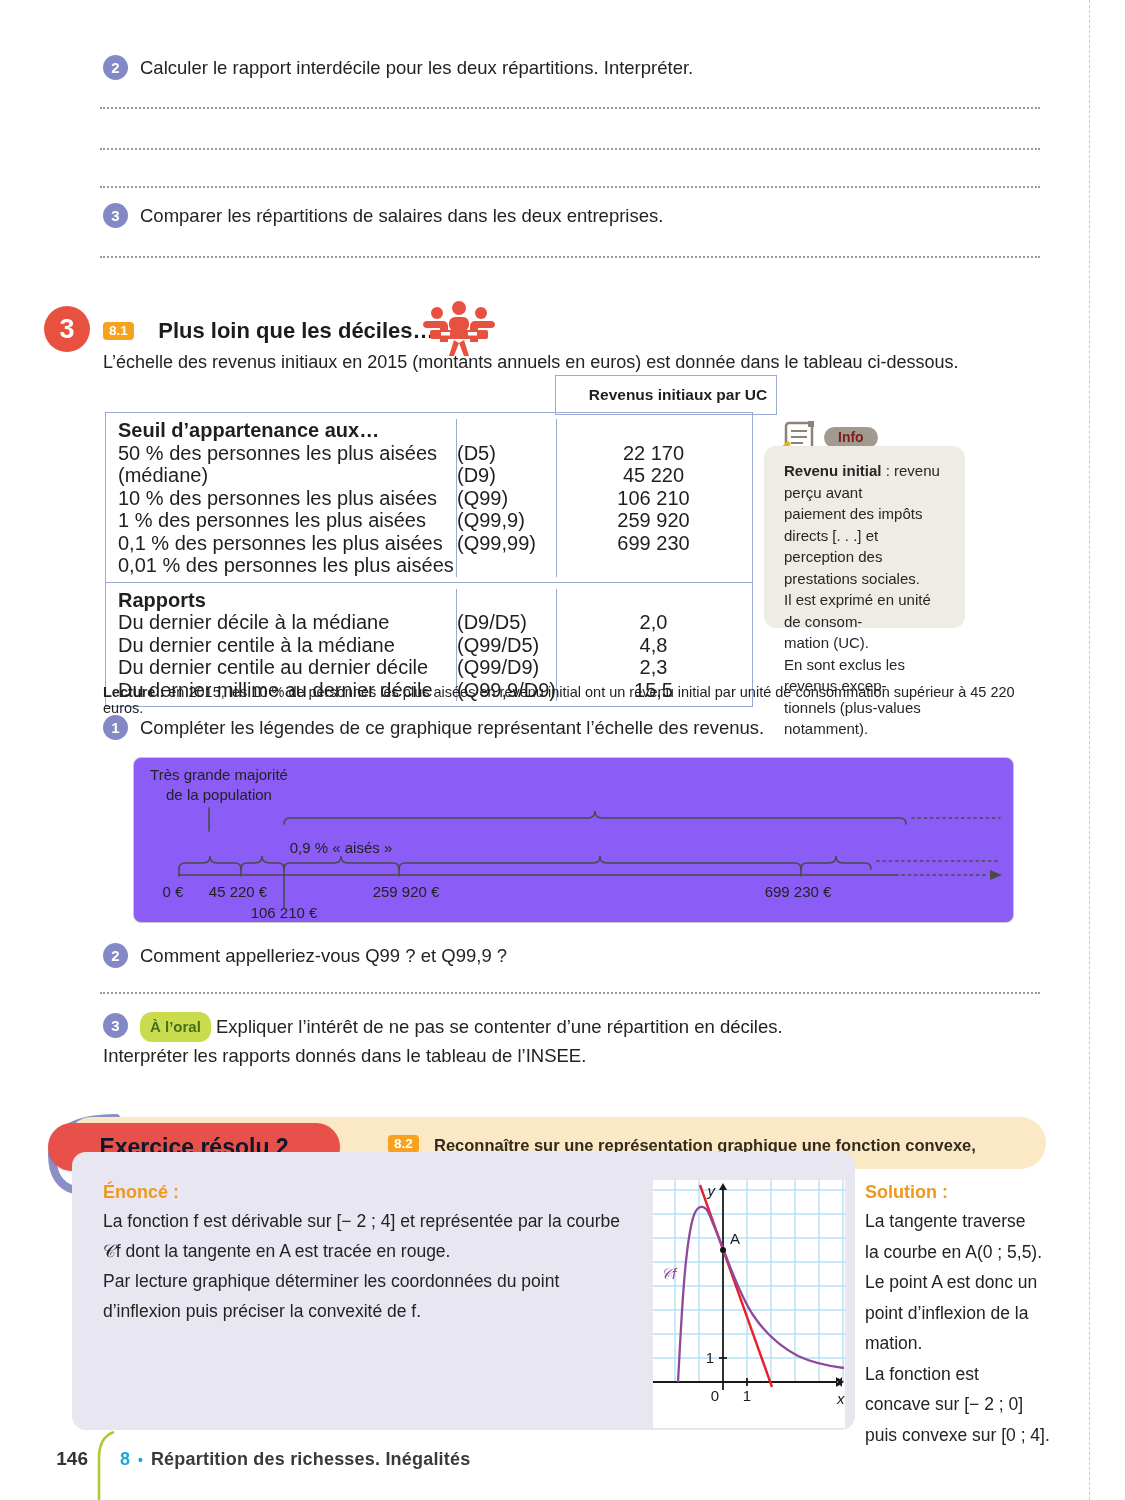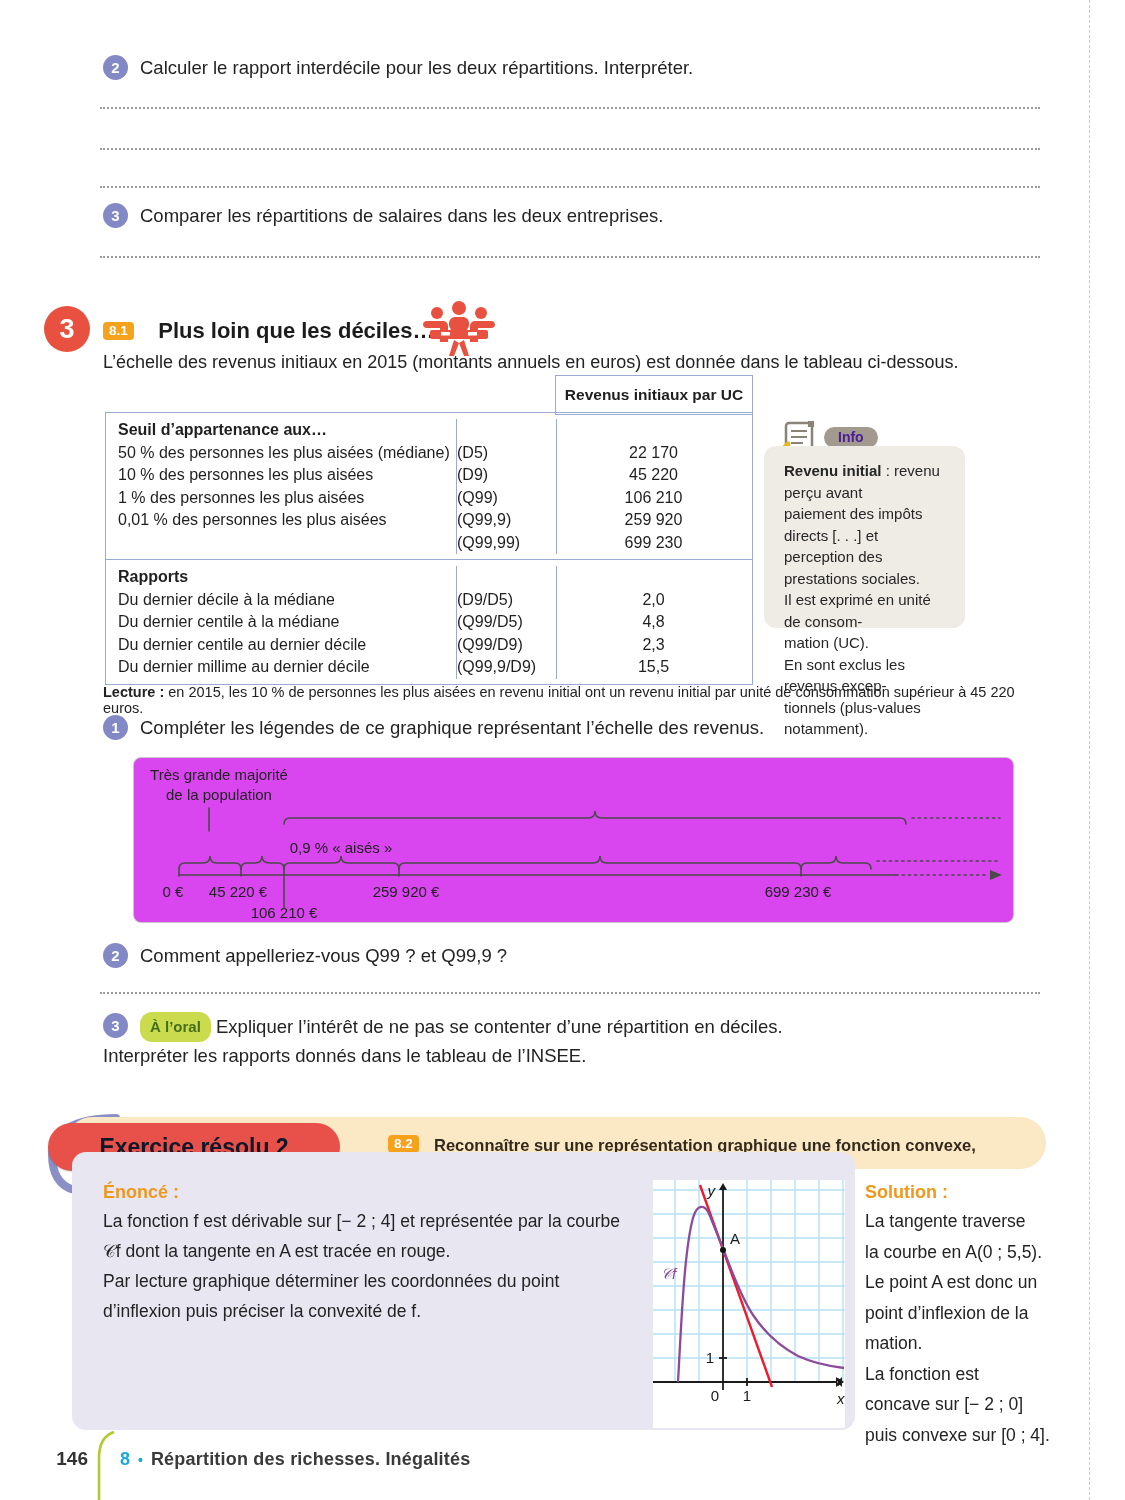--- a/index.html
+++ b/index.html
@@ -12,36 +12,36 @@
   .qtext{font-size:18.5px;line-height:25px;color:#232323;}
   .dots{border-top:2px dotted #9b9b9b;height:0;}
   .chapcircle{width:46px;height:46px;border-radius:50%;background:#e8503f;color:#fff;font-weight:bold;
               font-size:27px;display:flex;align-items:center;justify-content:center;}
   .obadge{display:inline-block;background:#f6a21d;color:#fff;font-weight:bold;border-radius:4px;
           font-size:13.5px;padding:1px 6px 2px;text-align:center;}
   .sectitle{font-size:22px;font-weight:bold;color:#1c1c1c;}
   .introtext{font-size:18px;color:#232323;}
   
   .thead{border:1.5px solid #9aaad2;background:#fff;display:flex;align-items:center;justify-content:center;
-         font-weight:bold;font-size:15.5px;}
-  .tmain{border:1.5px solid #9aaad2;font-size:16px;}
+         font-weight:bold;font-size:15.5px;padding-left:24px;}
+  .tmain{border:1.5px solid #9aaad2;font-size:20px;}
   .tgroup{display:flex;padding:6px 0 5px;}
   .tdivider{border-top:1.5px solid #9aaad2;}
   .tcol{line-height:22.5px;}
   .tcol1{width:350px;padding-left:12px;box-sizing:border-box;}
   .tcol2{width:100px;border-left:1.5px solid #9aaad2;text-align:left;box-sizing:border-box;}
   .tcol3{width:194px;border-left:1.5px solid #9aaad2;text-align:center;box-sizing:border-box;}
   .bold{font-weight:bold;}
   
-  .infotab{background:#a29a8e;color:#4c1d95;font-weight:bold;font-size:14px;border-radius:11px;
+  .infotab{background:#a29a8e;color:#7f1d1d;font-weight:bold;font-size:14px;border-radius:11px;
            padding:2px 14px 3px;display:inline-block;}
   .infobox{background:#efece6;border-radius:12px;font-size:15px;line-height:21.5px;color:#262626;
            padding:14px 14px 12px 20px;box-sizing:border-box;}
   .lecture{font-size:14.5px;color:#222;}
-  .figbox{border:1.5px solid #c9c9c9;border-radius:8px;background:#d946ef;}
+  .figbox{border:1.5px solid #c9c9c9;border-radius:8px;background:#8b5cf6;}
   .oralpill{display:inline-block;background:#cadb4e;color:#44701c;font-weight:bold;font-size:15px;
             border-radius:12px;padding:2px 10px 3px;position:relative;top:-1px;}
   
   .banner{background:#fbe8c5;border-radius:26px;}
   .redpill{background:#e8504a;border-radius:24px;color:#0f172a;font-weight:bold;font-size:23px;
            display:flex;align-items:center;justify-content:center;box-shadow:0 1px 2px rgba(0,0,0,.15);}
   .bannertitle{font-size:16.5px;font-weight:600;color:#33291c;}
   .panel{background:#e7e6f1;border-radius:14px;}
   .oheading{color:#f0981e;font-weight:bold;font-size:18px;}
   .etext{font-size:17.5px;line-height:30px;color:#232323;}
@@ -100,20 +100,21 @@
 
   <div class="abs thead" style="left:555px;top:375px;width:196px;height:38px;">Revenus initiaux par UC</div>
 
   <div class="abs tmain" style="left:105px;top:412px;width:646px;">
     <div class="tgroup">
       <div class="tcol tcol1">
         <div class="bold">Seuil d’appartenance aux…</div>
         <div>50 % des personnes les plus aisées (médiane)</div>
         <div>10 % des personnes les plus aisées</div>
         <div>1 % des personnes les plus aisées</div>
+        <div>0,1 % des personnes les plus aisées</div>
         <div>0,01 % des personnes les plus aisées</div>
       </div>
       <div class="tcol tcol2">
         <div>&nbsp;</div>
         <div>(D5)</div>
         <div>(D9)</div>
         <div>(Q99)</div>
         <div>(Q99,9)</div>
         <div>(Q99,99)</div>
       </div>

